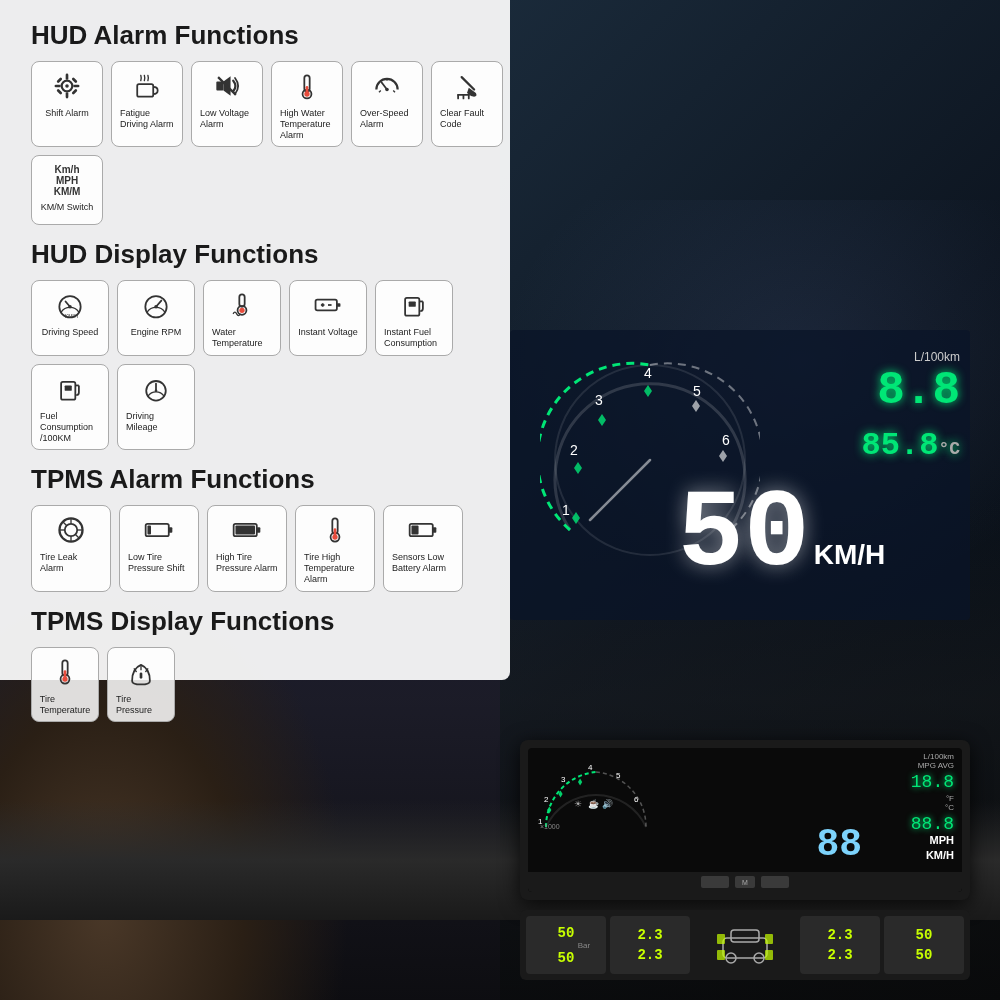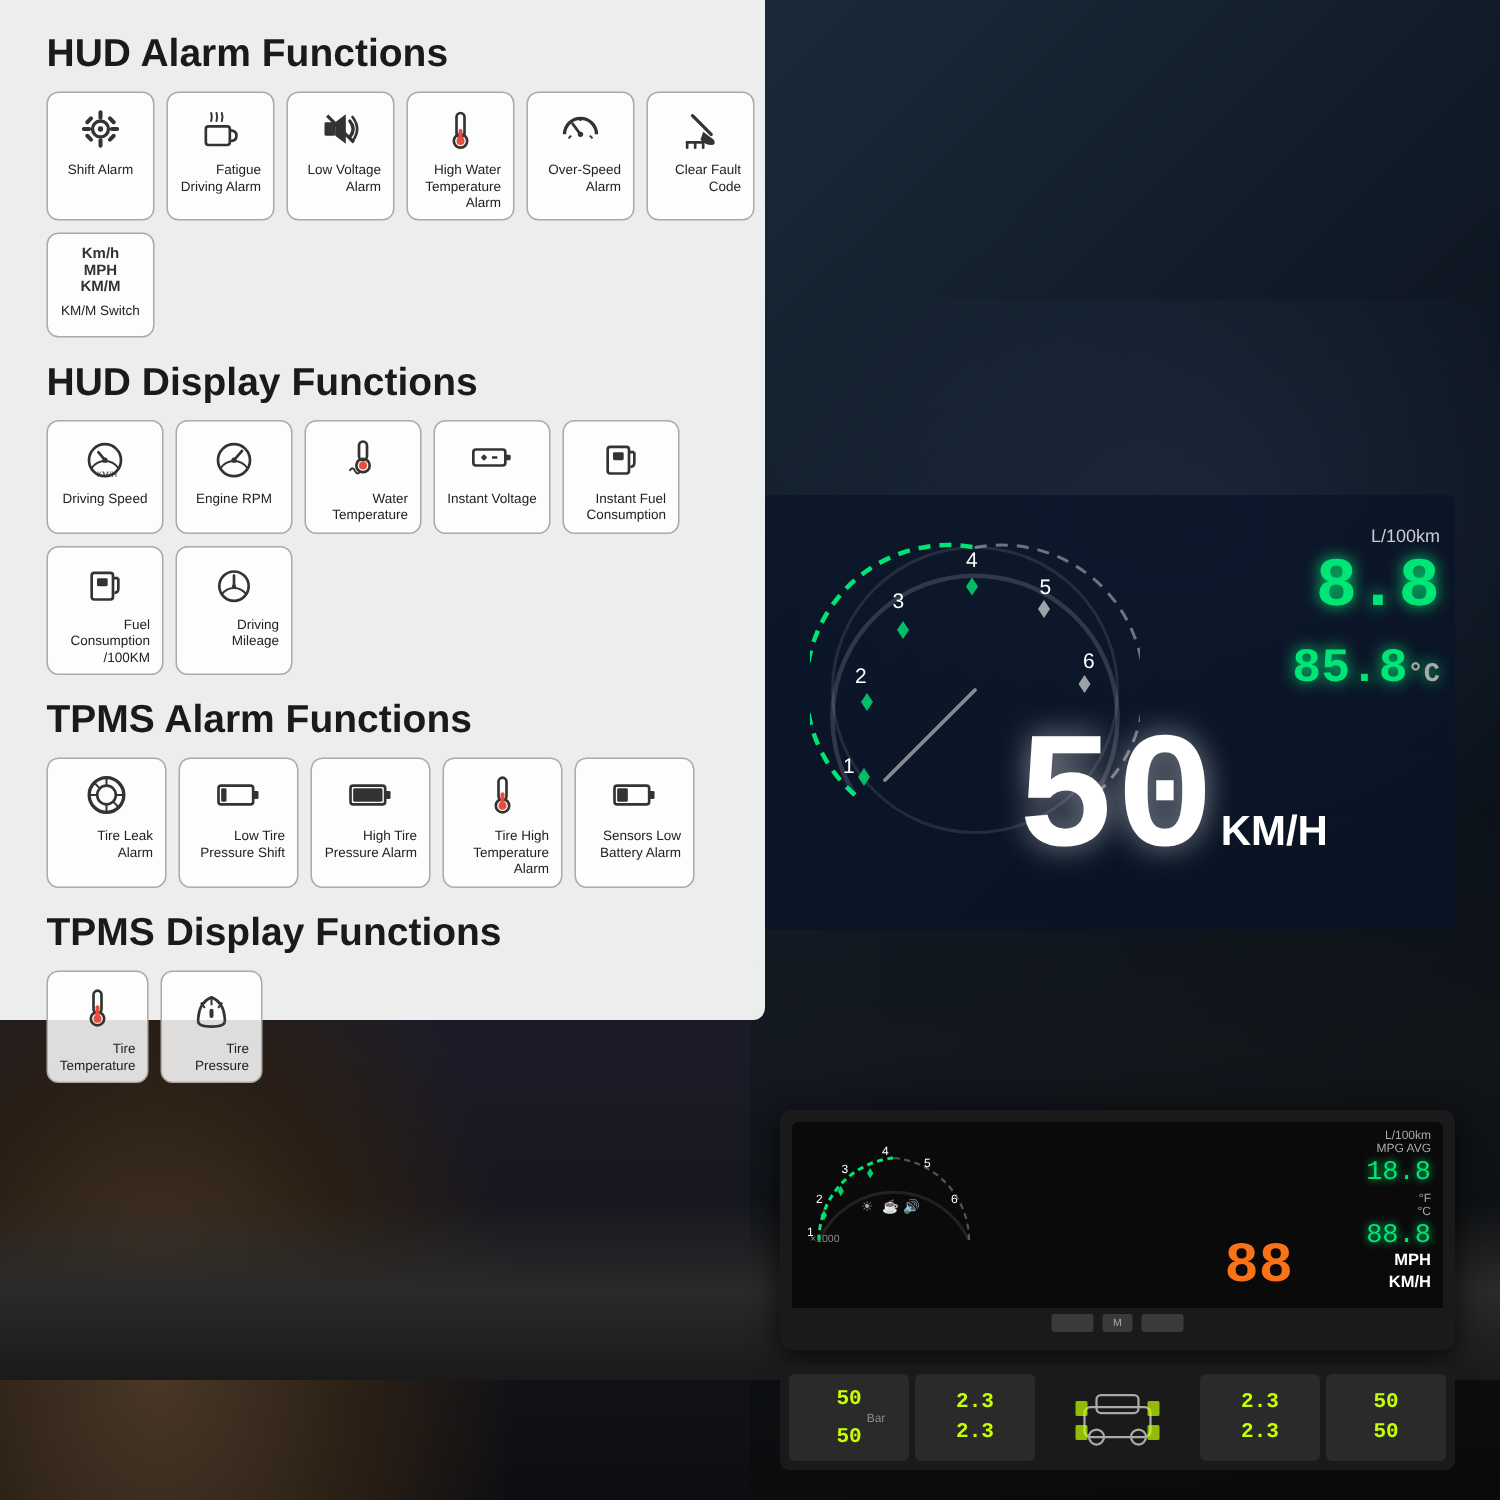--- a/index.html
+++ b/index.html
@@ -60,21 +60,21 @@
       display: flex;
       align-items: center;
       justify-content: center;
       font-size: 22px;
       margin-bottom: 4px;
     }
 
     .feature-label {
       font-size: 9px;
       color: #222;
-      text-align: right;
+      text-align: left;
       line-height: 1.2;
     }
 
     
     .features-grid.display .feature-item {
       width: 78px;
     }
 
     
     .features-grid.tpms .feature-item {
@@ -700,21 +700,21 @@
       <div class="device-readings">
         <div style="font-size:8px;color:#aaa;text-align:right;">L/100km<br>MPG AVG</div>
         <div class="device-val">18.8</div>
         <div style="font-size:8px;color:#aaa;text-align:right;">°F<br>°C</div>
         <div class="device-val">88.8</div>
       </div>
 
     </div>
 
     <div style="position:relative;height:50px;">
-      <div style="position:absolute;bottom:6px;right:100px;font-size:38px;font-family:'Courier New',monospace;color:#f97316;font-weight:bold;margin-left:48px;">88</div>
+      <div style="position:absolute;bottom:6px;right:100px;font-size:38px;font-family:'Courier New',monospace;color:#7dd3fc;font-weight:bold;margin-left:48px;">88</div>
       <div style="position:absolute;bottom:10px;right:8px;font-size:11px;color:white;font-weight:bold;text-align:right;line-height:1.3;">MPH<br>KM/H</div>
     </div>
 
     <div style="display:flex;justify-content:center;gap:6px;padding:4px 8px;background:#1a1a1a;border-radius:0 0 4px 4px;">
       <div style="width:28px;height:12px;background:#3a3a3a;border-radius:2px;"></div>
       <div style="width:20px;height:12px;background:#3a3a3a;border-radius:2px;display:flex;align-items:center;justify-content:center;font-size:7px;color:#aaa;">M</div>
       <div style="width:28px;height:12px;background:#3a3a3a;border-radius:2px;"></div>
     </div>
   </div>
 </div>

